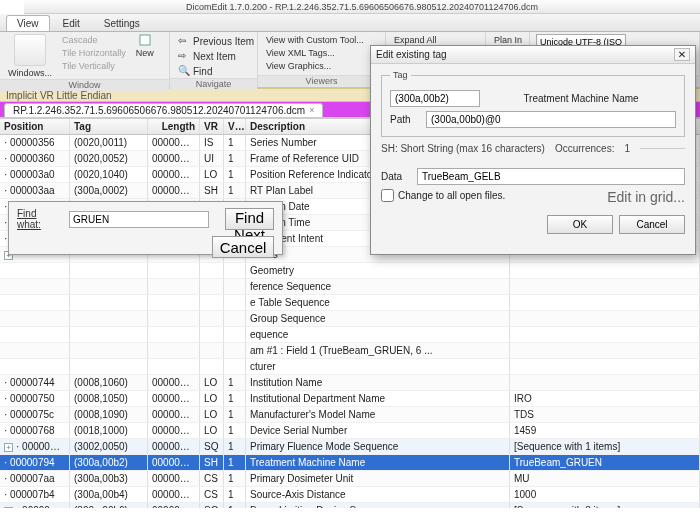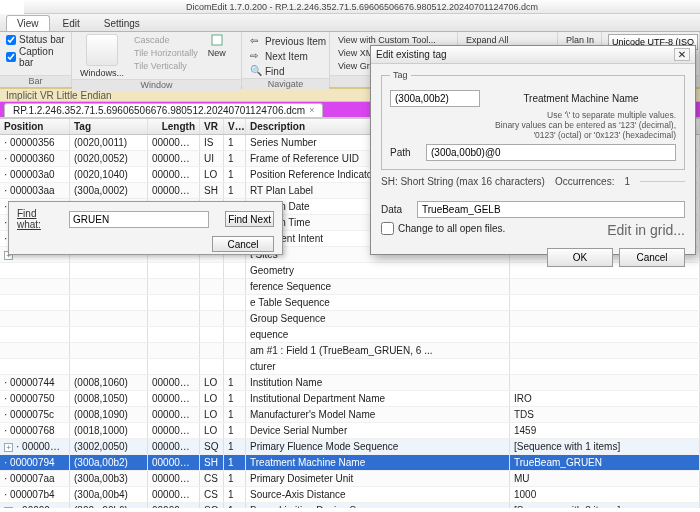--- a/index.html
+++ b/index.html
@@ -50,21 +50,21 @@
   .grow:nth-child(even){ background:#fbfbfb; }
   .tree-toggle { display:inline-block; width:9px; height:9px; border:1px solid #9aa; text-align:center; line-height:7px; font-size:8px; margin-right:3px; color:#678; background:#fff; cursor:pointer; }
   .grow.seq { background:#eef4fb; }
   .grow.hl  { background:#2f6fd1; color:#fff; }
 
   
   .findbox { position:absolute; left:8px; top:201px; width:275px; height:54px; background:#f4f4f4; border:1px solid #999; box-shadow:2px 2px 5px rgba(0,0,0,0.25); padding:6px 8px; }
   .findbox .row1 { display:flex; align-items:center; gap:16px; }
   .findbox label { font-size:10px; text-decoration:underline; color:#333; }
   .findbox input[type=text] { flex:1; border:1px solid #aaa; height:17px; padding:1px 3px; font-size:10px; }
-  .fbtn { width:62px; height:16px; background:linear-gradient(#fefefe,#e4e4e4); border:1px solid #9a9a9a; font-size:10px; cursor:pointer; }
+  .fbtn { width:62px; height:22px; background:linear-gradient(#fefefe,#e4e4e4); border:1px solid #9a9a9a; font-size:15px; cursor:pointer; }
   .findbox .row2 { display:flex; justify-content:flex-end; margin-top:6px; }
   .findbox .row2 .fbtn { margin-left:0; }
 
   
   .dialog { position:absolute; left:370px; top:45px; width:326px; height:210px; background:#f3f3f3; border:1px solid #8a8a8a; box-shadow:3px 3px 10px rgba(0,0,0,0.35); }
   .dialog .dtitle { height:18px; background:linear-gradient(#fff,#e6e6e6); border-bottom:1px solid #ccc; display:flex; align-items:center; justify-content:space-between; padding:0 5px; font-size:10px; }
   .dialog .dclose { width:16px; text-align:center; border:1px solid #bbb; background:#f5f5f5; cursor:pointer; }
   .dialog .dbody { padding:6px 10px; }
   .fieldset { border:1px solid #bcbcbc; margin-bottom:6px; padding:6px 8px 8px 8px; position:relative; }
   .fieldset legend { font-size:9px; padding:0 3px; color:#444; }
@@ -91,35 +91,20 @@
   <span>DicomEdit 1.7.0.200 - RP.1.2.246.352.71.5.69606506676.980512.20240701124706.dcm</span>
 </div>
 
 <div class="tabs-row">
   <div class="tab active">View</div>
   <div class="tab">Edit</div>
   <div class="tab">Settings</div>
 </div>
 
 <div class="ribbon">
-  <div class="rgroup" style="width:72px">
-    <div class="body">
-      <div class="rcol">
-        <label class="rchk">
-            <input type="checkbox" checked="" style="">
-            <span>Status bar</span>
-          </label>
-        <label class="rchk">
-            <input type="checkbox" checked="" style="">
-            <span>Caption bar</span>
-          </label>
-      </div>
-    </div>
-    <div class="glabel">Bar</div>
-  </div>
 
   <div class="rgroup" style="width:170px">
     <div class="body">
       <div class="rcol" style="align-items:center">
         <span class="rlarge"></span>
         <span class="rbtn">Windows...</span>
       </div>
       <div class="rcol">
         <span class="rbtn muted">Cascade</span>
         <span class="rbtn muted">Tile Horizontally</span>
@@ -454,25 +439,20 @@
     <span class="dclose">✕</span>
   </div>
   <div class="dbody">
     <fieldset class="fieldset">
       <legend>Tag</legend>
       <div class="drow">
         <input class="dinput tagbox" value="(300a,00b2)" style="">
         <span class="tagname">Treatment Machine Name</span>
       </div>
       <div class="drow">
-        <span class="hint" style="white-space:pre-line">Use '\' to separate multiple values.
-Binary values can be entered as '123' (decimal),
-'0123' (octal) or '0x123' (hexadecimal)</span>
-      </div>
-      <div class="drow">
         <span class="lab">Path</span>
         <input class="dinput" style="flex: 1 1 0%;" value="(300a,00b0)@0">
       </div>
     </fieldset>
 
     <div class="sh-row">
       <span>SH: Short String (max 16 characters)</span>
       <span>Occurrences:</span>
       <span>1</span>
       <span class="line"></span>

